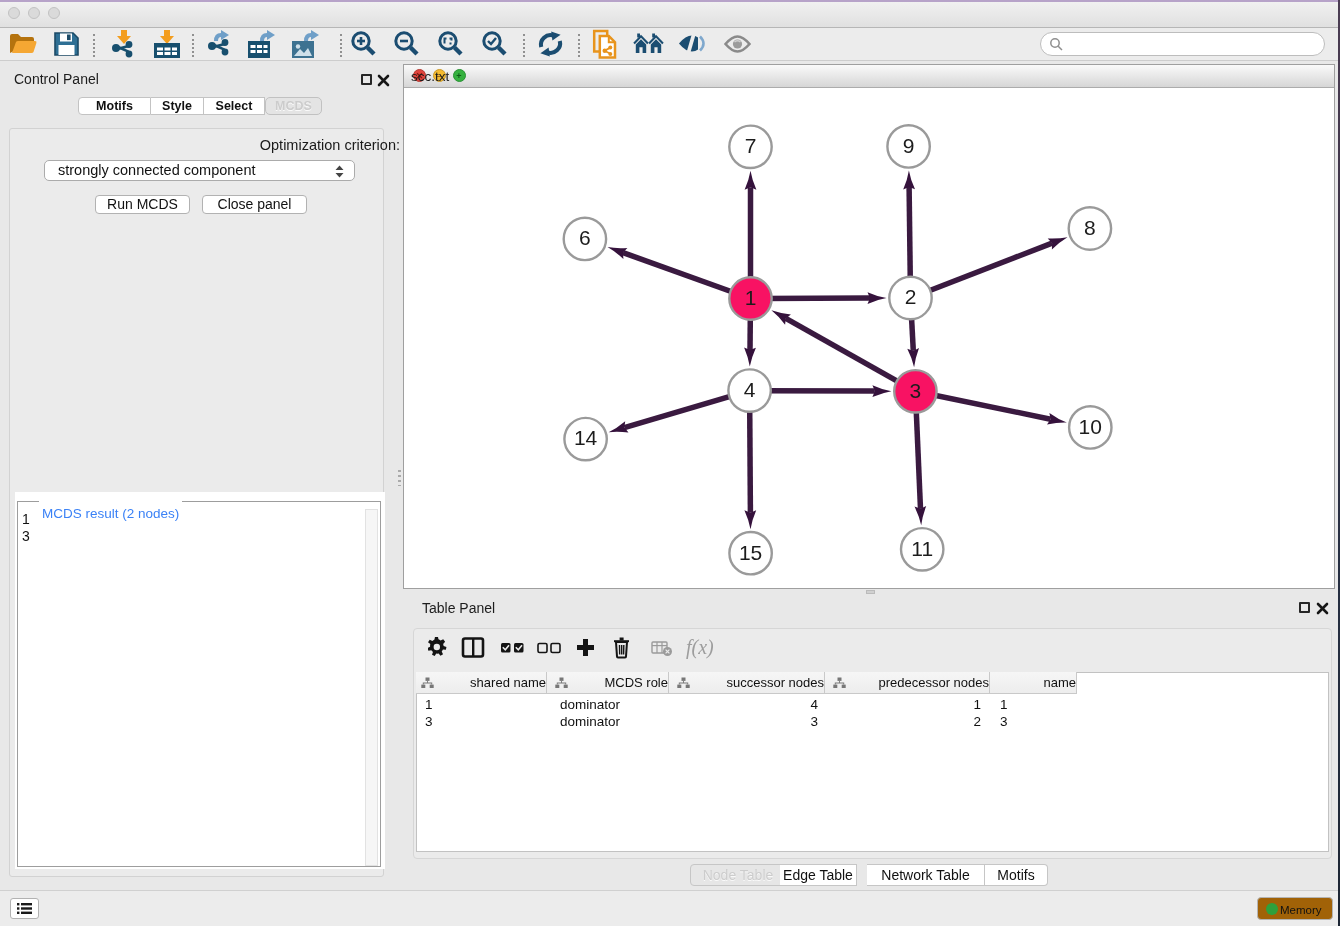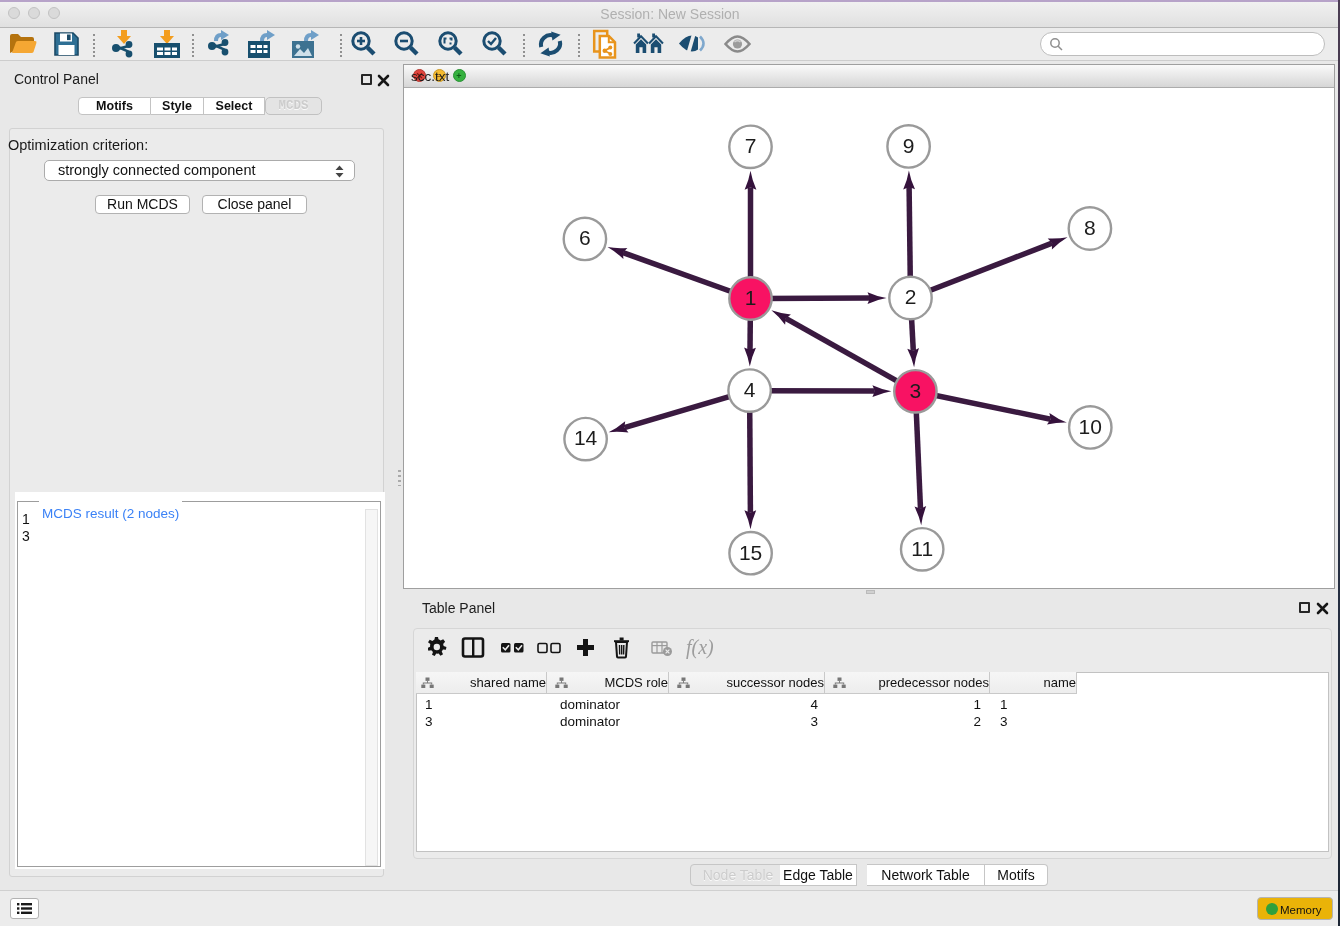--- a/index.html
+++ b/index.html
@@ -11,21 +11,21 @@
 #titlebar .tit { width:1340px; text-align:center; top:6px; font-size:14px; color:#b0b0b0; }
 #toolbar { left:0; top:28px; width:1340px; height:33px; background:#ececec; border-bottom:1px solid #cdcdcd; }
 .sep { top:6px; width:2px; height:23px; border-left:2px dotted #909090; }
 #search { left:1040px; top:4px; width:285px; height:24px; background:#fff; border:1px solid #bdbdbd; border-radius:12px; }
 
 #cp-title { left:14px; top:71px; font-size:14px; color:#1d1d1d; }
 .winbtn-sq { width:11px; height:11px; border:2px solid #262626; border-radius:1px; }
 .tab { top:97px; height:18px; background:#fff; border:1px solid #c3c3c3; font-size:12.5px; font-weight:bold; color:#111; text-align:center; line-height:17px; }
 #tab-mcds { background:#e4e4e4; color:#ccc; text-shadow:0 1px 0 #fafafa; border-radius:5px; border-color:#c1c1c1; }
 #cp-box { left:9px; top:128px; width:375px; height:749px; border:1px solid #d2d2d2; border-radius:3px; background:#ebebeb; }
-#opt-label { left:8px; top:137px; width:400px; text-align:left; font-size:14.5px; color:#1a1a1a; }
+#opt-label { left:0px; top:137px; width:400px; text-align:right; font-size:14.5px; color:#1a1a1a; }
 #combo { left:44px; top:160px; width:311px; height:21px; background:#fff; border:1px solid #ababab; border-radius:5px; font-size:14.5px; color:#111; line-height:19px; padding-left:13px; }
 .btn { top:195px; height:19px; background:#fff; border:1px solid #b2b2b2; border-radius:4px; font-size:14px; color:#111; text-align:center; line-height:17px; }
 #mcds-white { left:15px; top:492px; width:370px; height:377px; background:#fff; }
 #mcds-border { left:17px; top:501px; width:364px; height:366px; border:1px solid #9d9d9d; }
 #mcds-label { left:21px; top:493px; background:#fff; padding:13px 3px; font-size:13.5px; color:#3b82f6;margin-left:18px; }
 #mcds-scroll { left:365px; top:509px; width:13px; height:357px; background:#f6f6f6; border:1px solid #e2e2e2; }
 
 #netwin { left:403px; top:64px; width:932px; height:525px; background:#fff; border:1px solid #9f9f9f; }
 #net-titlebar { left:0; top:0; width:930px; height:23px; background:linear-gradient(#fafafa,#d6d6d6); border-bottom:1px solid #acacac; }
 .light { top:4px; width:13px; height:13px; border-radius:50%; font-size:9px; font-weight:bold; text-align:center; line-height:13px; }
@@ -34,30 +34,29 @@
 #tp-title { left:422px; top:600px; font-size:14px; color:#1d1d1d; }
 #tbl-outer { left:416px; top:672px; width:913px; height:180px; background:#fff; border:1px solid #c2c2c2; }
 #tbl-panelbox { left:413px; top:628px; width:919px; height:231px; background:#ebebeb; border:1px solid #d6d6d6; border-radius:4px; }
 .hcell { top:672px; height:22px; background:linear-gradient(#f6f6f6,#ededed); border-right:1px solid #c9c9c9; border-bottom:1px solid #c9c9c9; font-size:13px; color:#111; text-align:right; line-height:21px; }
 .trow { font-size:13.5px; color:#111; }
 .tabbtn { top:864px; height:22px; background:#fff; border:1px solid #c6c6c6; font-size:14px; color:#111; text-align:center; line-height:20px; }
 #tabbtn-node { background:#e6e6e6; color:#ccc; text-shadow:0 1px 0 #fafafa; border-radius:4px 0 0 4px; }
 
 #statusbar { left:0; top:890px; width:1340px; height:36px; background:#ececec; border-top:1px solid #d0d0d0; }
 #listbtn { left:10px; top:898px; width:29px; height:21px; background:#fff; border:1px solid #b2b2b2; border-radius:3px; }
-#membtn { left:1257px; top:897px; width:76px; height:23px; background:#eab308; border:1px solid #b4b4b4; border-radius:4px; font-size:12.5px; color:#111; }
+#membtn { left:1257px; top:897px; width:76px; height:23px; background:#a16207; border:1px solid #b4b4b4; border-radius:4px; font-size:12.5px; color:#111; }
 </style>
 </head>
 <body>
 <div class="abs" id="titlebar">
   <div class="abs purple"></div>
   <div class="abs circ" style="left:8px;"></div>
   <div class="abs circ" style="left:28px;"></div>
   <div class="abs circ" style="left:48px;"></div>
-  <div class="abs tit">Session: New Session</div>
 </div>
 <div class="abs" id="toolbar">
   <div class="sep abs" style="left:93px;"></div>
   <div class="sep abs" style="left:192px;"></div>
   <div class="sep abs" style="left:340px;"></div>
   <div class="sep abs" style="left:523px;"></div>
   <div class="sep abs" style="left:578px;"></div>
   <svg class="abs" style="left:8px; top:3px;" width="29" height="26" viewBox="0 0 29 26">
     <path d="M2 22 L2 5 Q2 3 4 3 L10 3 L13 6 L24 6 Q26 6 26 8 L26 10 Z" fill="#b5730e"></path>
     <path d="M4 22 L8 11 Q8.5 10 10 10 L27 10 Q29 10 28.4 12 L25.5 21 Q25 22 23.5 22 Z" fill="#f5a733"></path>
@@ -199,21 +198,21 @@
 <div class="abs winbtn-sq" style="left:361px; top:74px;"></div>
 <div class="abs" style="left:377px; top:73px;"><svg width="13" height="13" viewBox="0 0 13 13">
       <g stroke="#161616" stroke-width="2.6" stroke-linecap="round">
         <line x1="2" y1="2" x2="11" y2="11"></line>
         <line x1="11" y1="2" x2="2" y2="11"></line>
       </g>
     </svg></div>
 <div class="abs tab" style="left:78px; width:73px; border-radius:4px 0 0 4px;">Motifs</div>
 <div class="abs tab" style="left:151px; width:53px; border-left:none;">Style</div>
 <div class="abs tab" style="left:204px; width:61px; border-left:none;">Select</div>
-<div class="abs tab" id="tab-mcds" style="left:265px; width:57px;font-family:Liberation Mono, monospace;">MCDS</div>
+<div class="abs tab" id="tab-mcds" style="left:265px; width:57px;">MCDS</div>
 <div class="abs" id="cp-box"></div>
 <div class="abs" id="opt-label">Optimization criterion:</div>
 <div class="abs" id="combo">strongly connected component
   <svg class="abs" style="right:9px; top:3px;" width="11" height="15" viewBox="0 0 11 15">
       <path d="M1.5 6 L5.5 1.5 L9.5 6 Z M1.5 9 L5.5 13.5 L9.5 9 Z" fill="#444"></path>
     </svg>
 </div>
 <div class="abs btn" style="left:95px; width:95px;">Run MCDS</div>
 <div class="abs btn" style="left:202px; width:105px;">Close panel</div>
 <div class="abs" id="mcds-white"></div>

